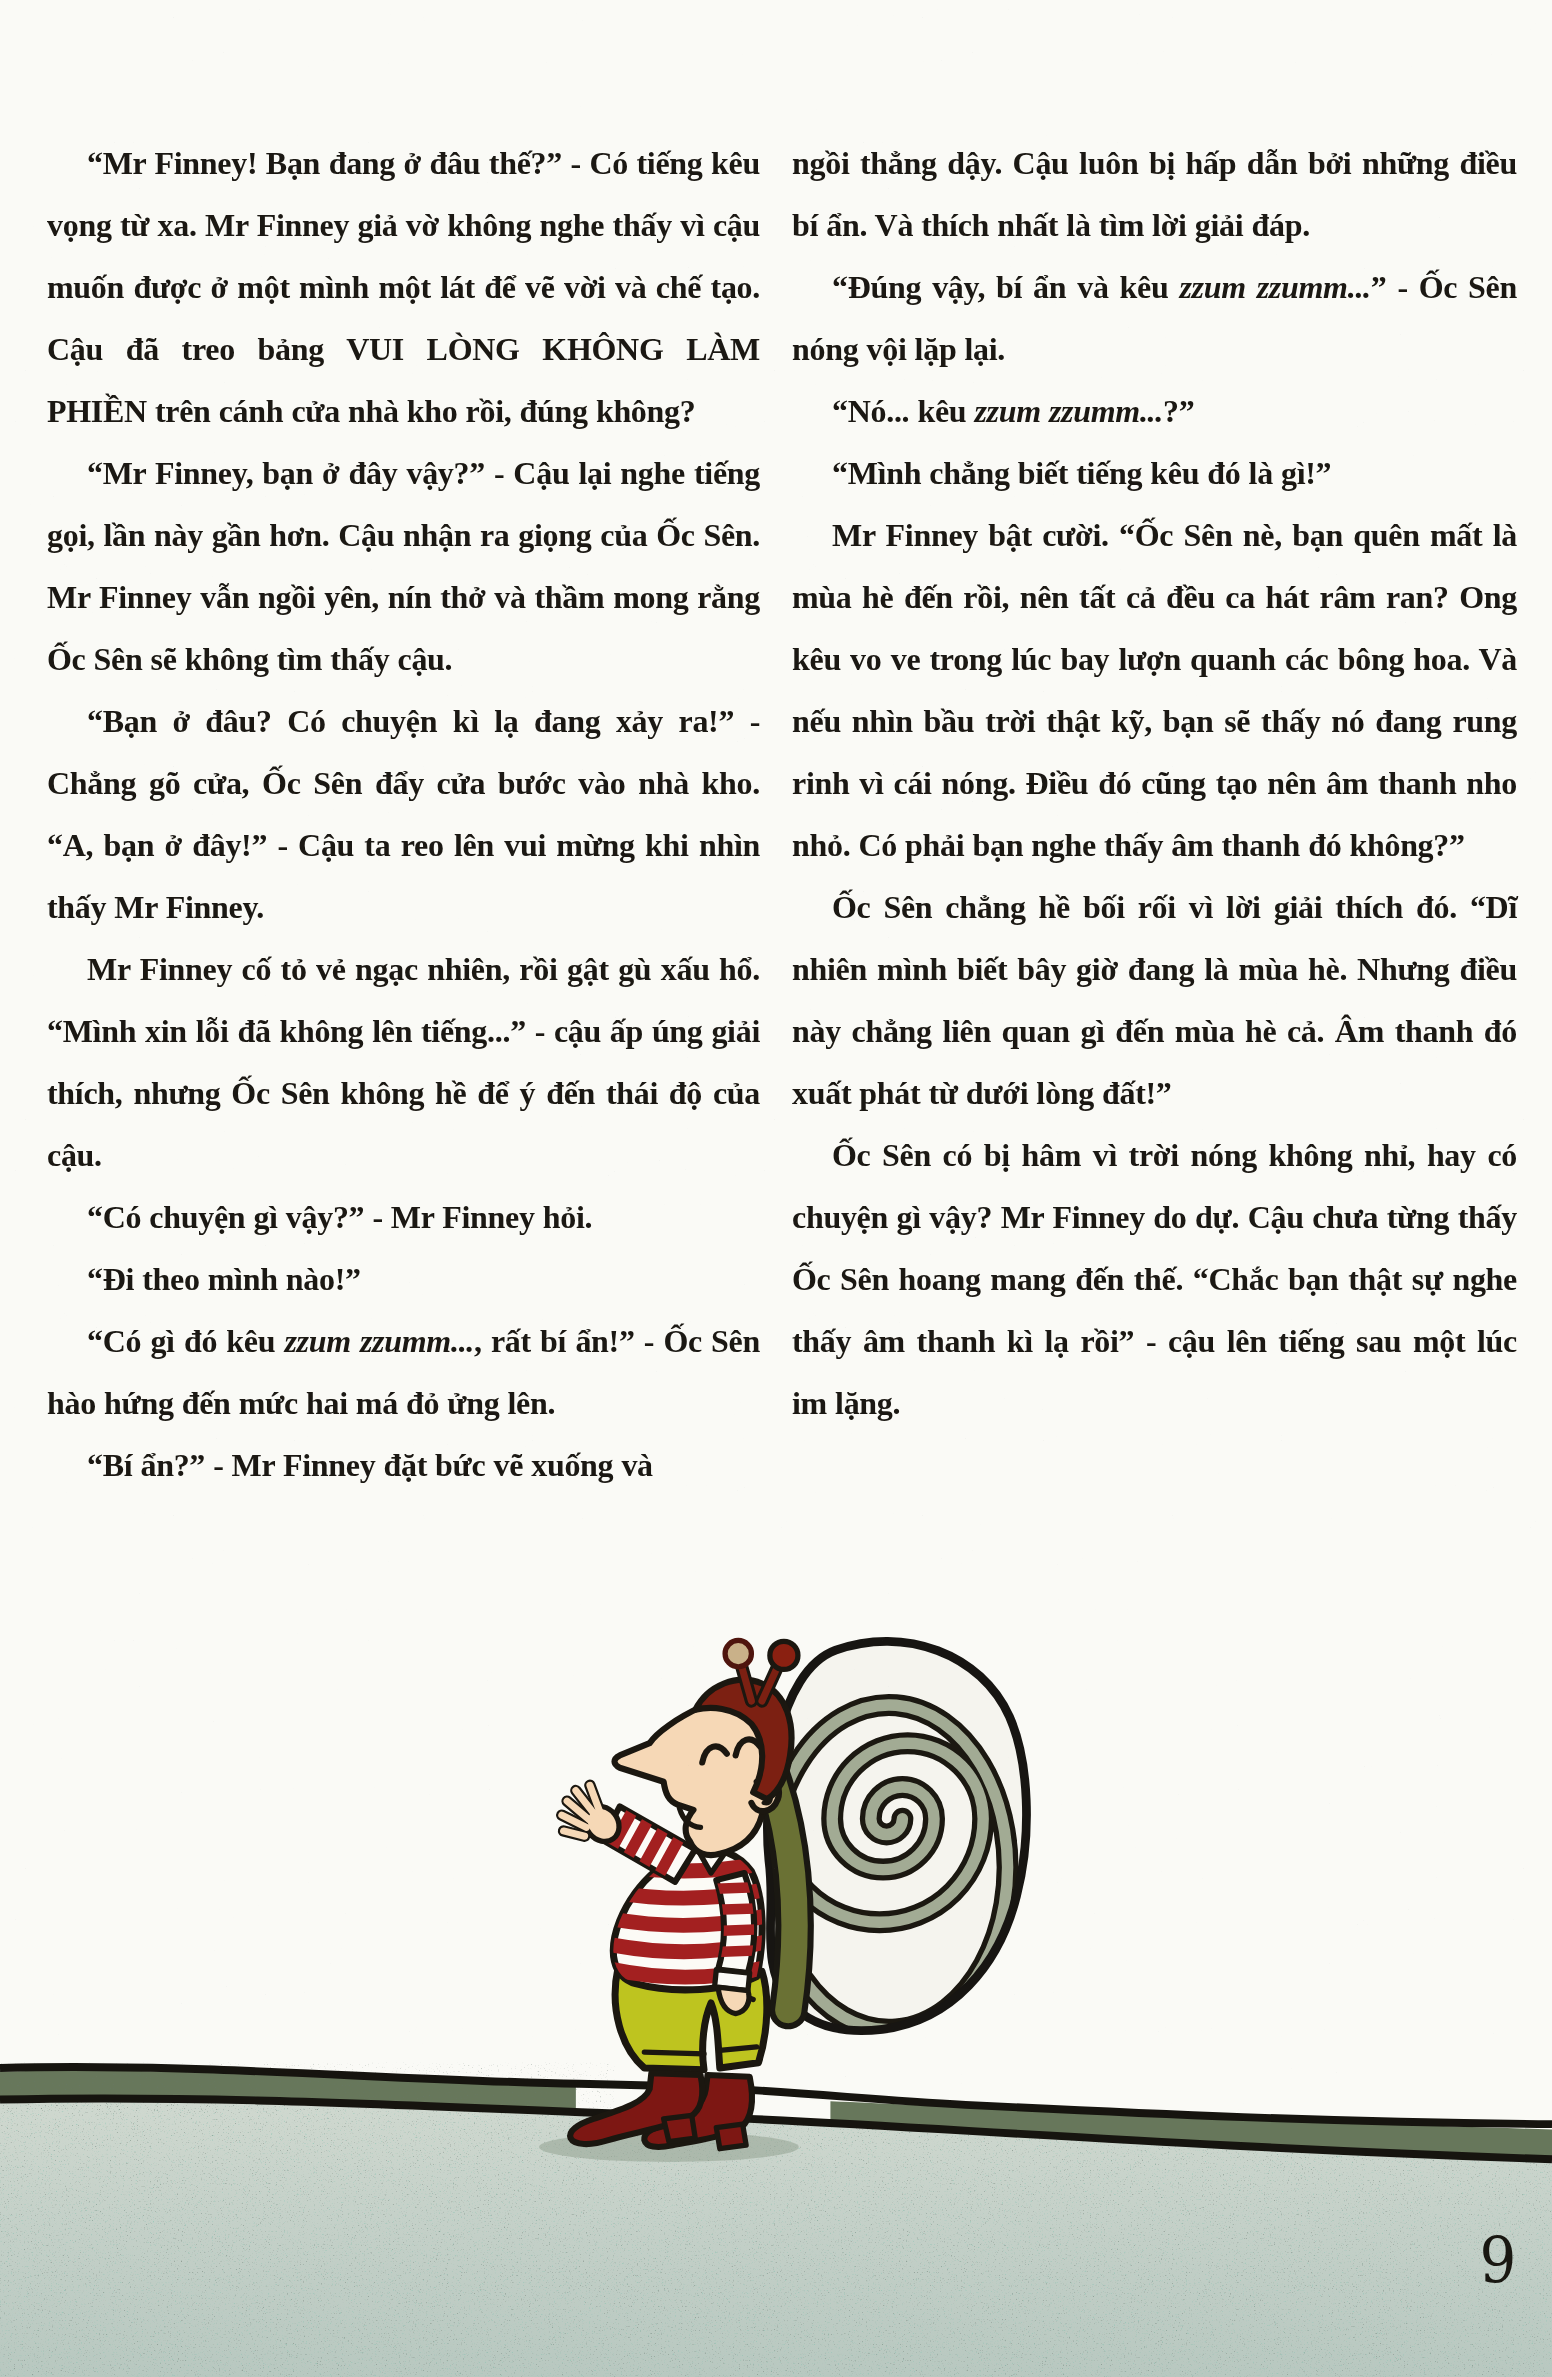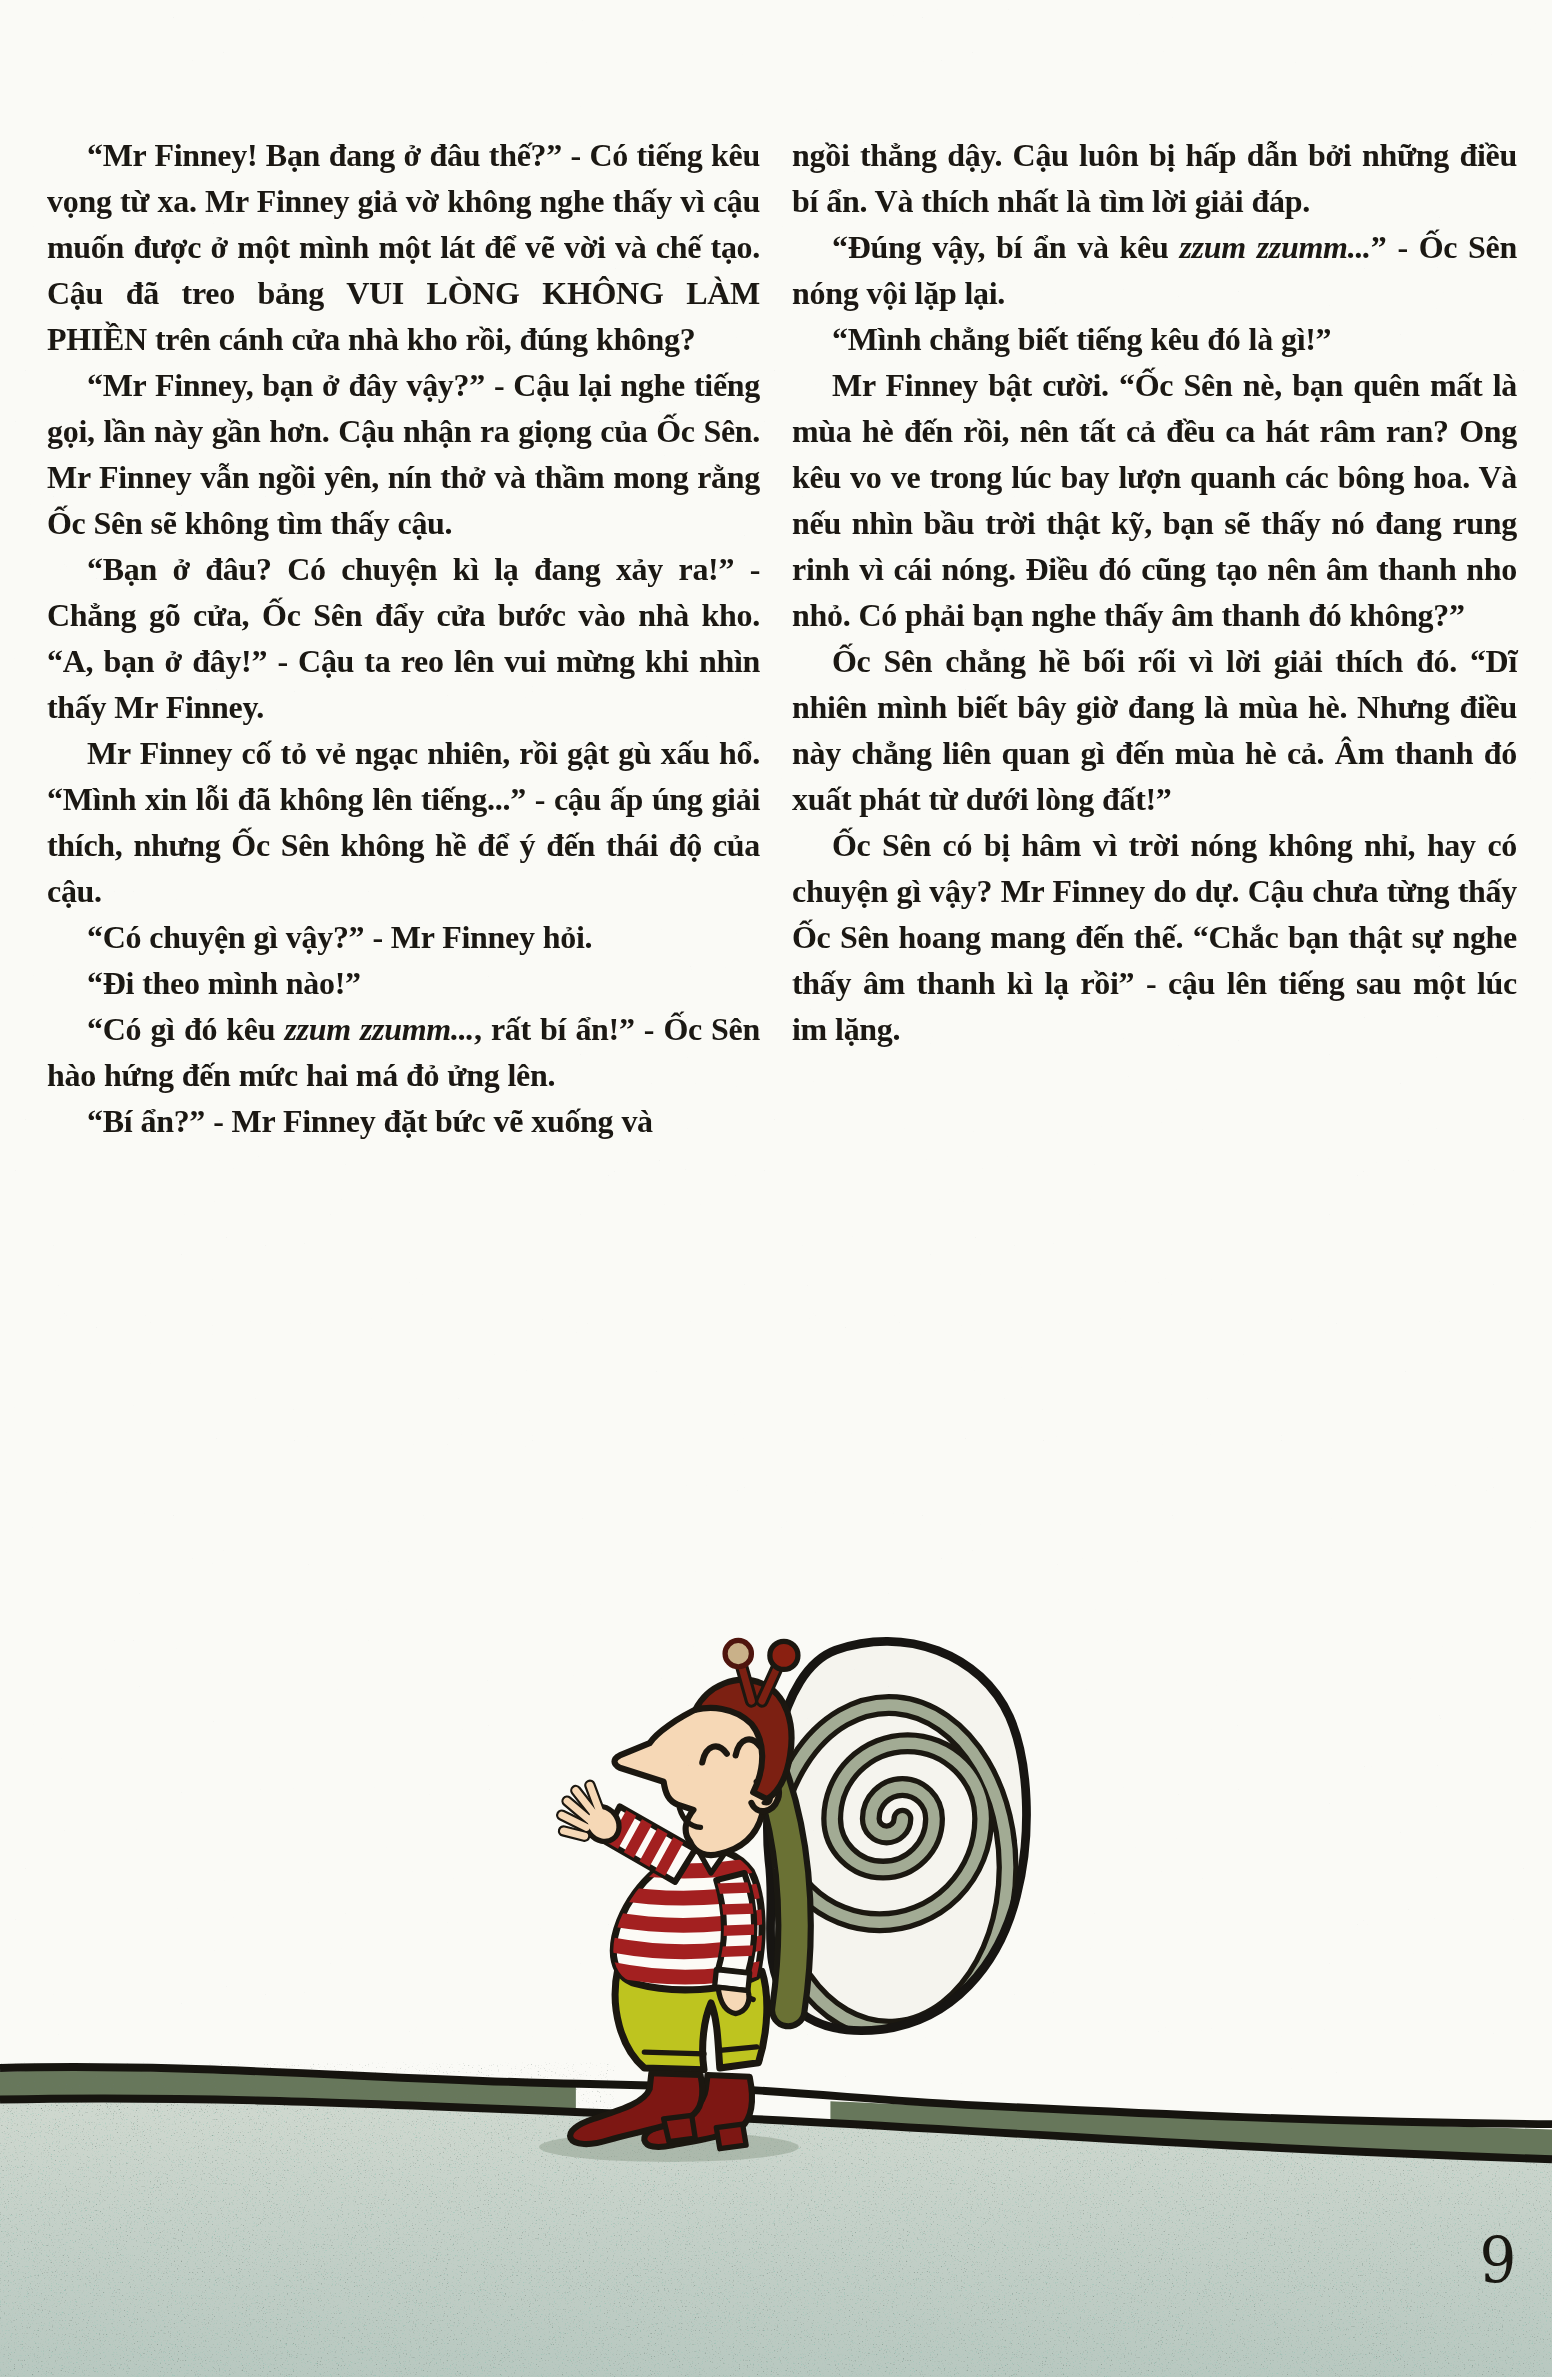--- a/index.html
+++ b/index.html
@@ -4,21 +4,21 @@
 <style>
   html,body{margin:0;padding:0;}
   body{
     width:1552px;height:2377px;position:relative;overflow:hidden;
     background:#fafaf6;
     font-family:"Liberation Serif","DejaVu Serif",serif;
   }
   .noise-layer{position:absolute;left:0;top:0;pointer-events:none;}
   .col{
     position:absolute;top:132px;
-    font-size:32px;line-height:46px;font-weight:bold;color:#1b1813;
+    font-size:32px;line-height:62px;font-weight:bold;color:#1b1813;
     text-align:justify;letter-spacing:-0.3px;word-spacing:0.4px;
   }
   .col p{margin:0;text-indent:40px;}
   .col-left{left:47px;width:713px;}
   .col-right{left:792px;width:725px;}
   .col-right p:first-child{text-indent:0;}
   .it{font-style:italic;}
   #illustration{position:absolute;left:0;top:1622px;}
   #page-num{
     position:absolute;left:1478px;top:2225px;
@@ -36,20 +36,21 @@
     <p><span>Mr Finney cố tỏ vẻ ngạc nhiên, rồi gật gù xấu hổ. “Mình xin lỗi đã không lên tiếng...” - cậu ấp úng giải thích, nhưng Ốc Sên không hề để ý đến thái độ của cậu.</span></p>
     <p><span>“Có chuyện gì vậy?” - Mr Finney hỏi.</span></p>
     <p><span>“Đi theo mình nào!”</span></p>
     <p><span>“Có gì đó kêu </span><span class="it">zzum zzumm...</span><span>, rất bí ẩn!” - Ốc Sên hào hứng đến mức hai má đỏ ửng lên.</span></p>
     <p><span>“Bí ẩn?” - Mr Finney đặt bức vẽ xuống và</span></p>
   </div>
 
 <div class="col col-right">
     <p><span>ngồi thẳng dậy. Cậu luôn bị hấp dẫn bởi những điều bí ẩn. Và thích nhất là tìm lời giải đáp.</span></p>
     <p><span>“Đúng vậy, bí ẩn và kêu </span><span class="it">zzum zzumm...</span><span>” - Ốc Sên nóng vội lặp lại.</span></p>
+    <p><span>“Nó... kêu </span><span class="it">zzum zzumm...</span><span>?”</span></p>
     <p><span>“Mình chẳng biết tiếng kêu đó là gì!”</span></p>
     <p><span>Mr Finney bật cười. “Ốc Sên nè, bạn quên mất là mùa hè đến rồi, nên tất cả đều ca hát râm ran? Ong kêu vo ve trong lúc bay lượn quanh các bông hoa. Và nếu nhìn bầu trời thật kỹ, bạn sẽ thấy nó đang rung rinh vì cái nóng. Điều đó cũng tạo nên âm thanh nho nhỏ. Có phải bạn nghe thấy âm thanh đó không?”</span></p>
     <p><span>Ốc Sên chẳng hề bối rối vì lời giải thích đó. “Dĩ nhiên mình biết bây giờ đang là mùa hè. Nhưng điều này chẳng liên quan gì đến mùa hè cả. Âm thanh đó xuất phát từ dưới lòng đất!”</span></p>
     <p><span>Ốc Sên có bị hâm vì trời nóng không nhỉ, hay có chuyện gì vậy? Mr Finney do dự. Cậu chưa từng thấy Ốc Sên hoang mang đến thế. “Chắc bạn thật sự nghe thấy âm thanh kì lạ rồi” - cậu lên tiếng sau một lúc im lặng.</span></p>
   </div>
 
 <svg id="illustration" width="1552" height="755" viewBox="0 1848 1768 860" xmlns="http://www.w3.org/2000/svg">
   <defs>
     <linearGradient id="washGrad" x1="0" y1="2396" x2="0" y2="2708" gradientUnits="userSpaceOnUse">
       <stop offset="0" stop-color="#cfd8cf"></stop>

